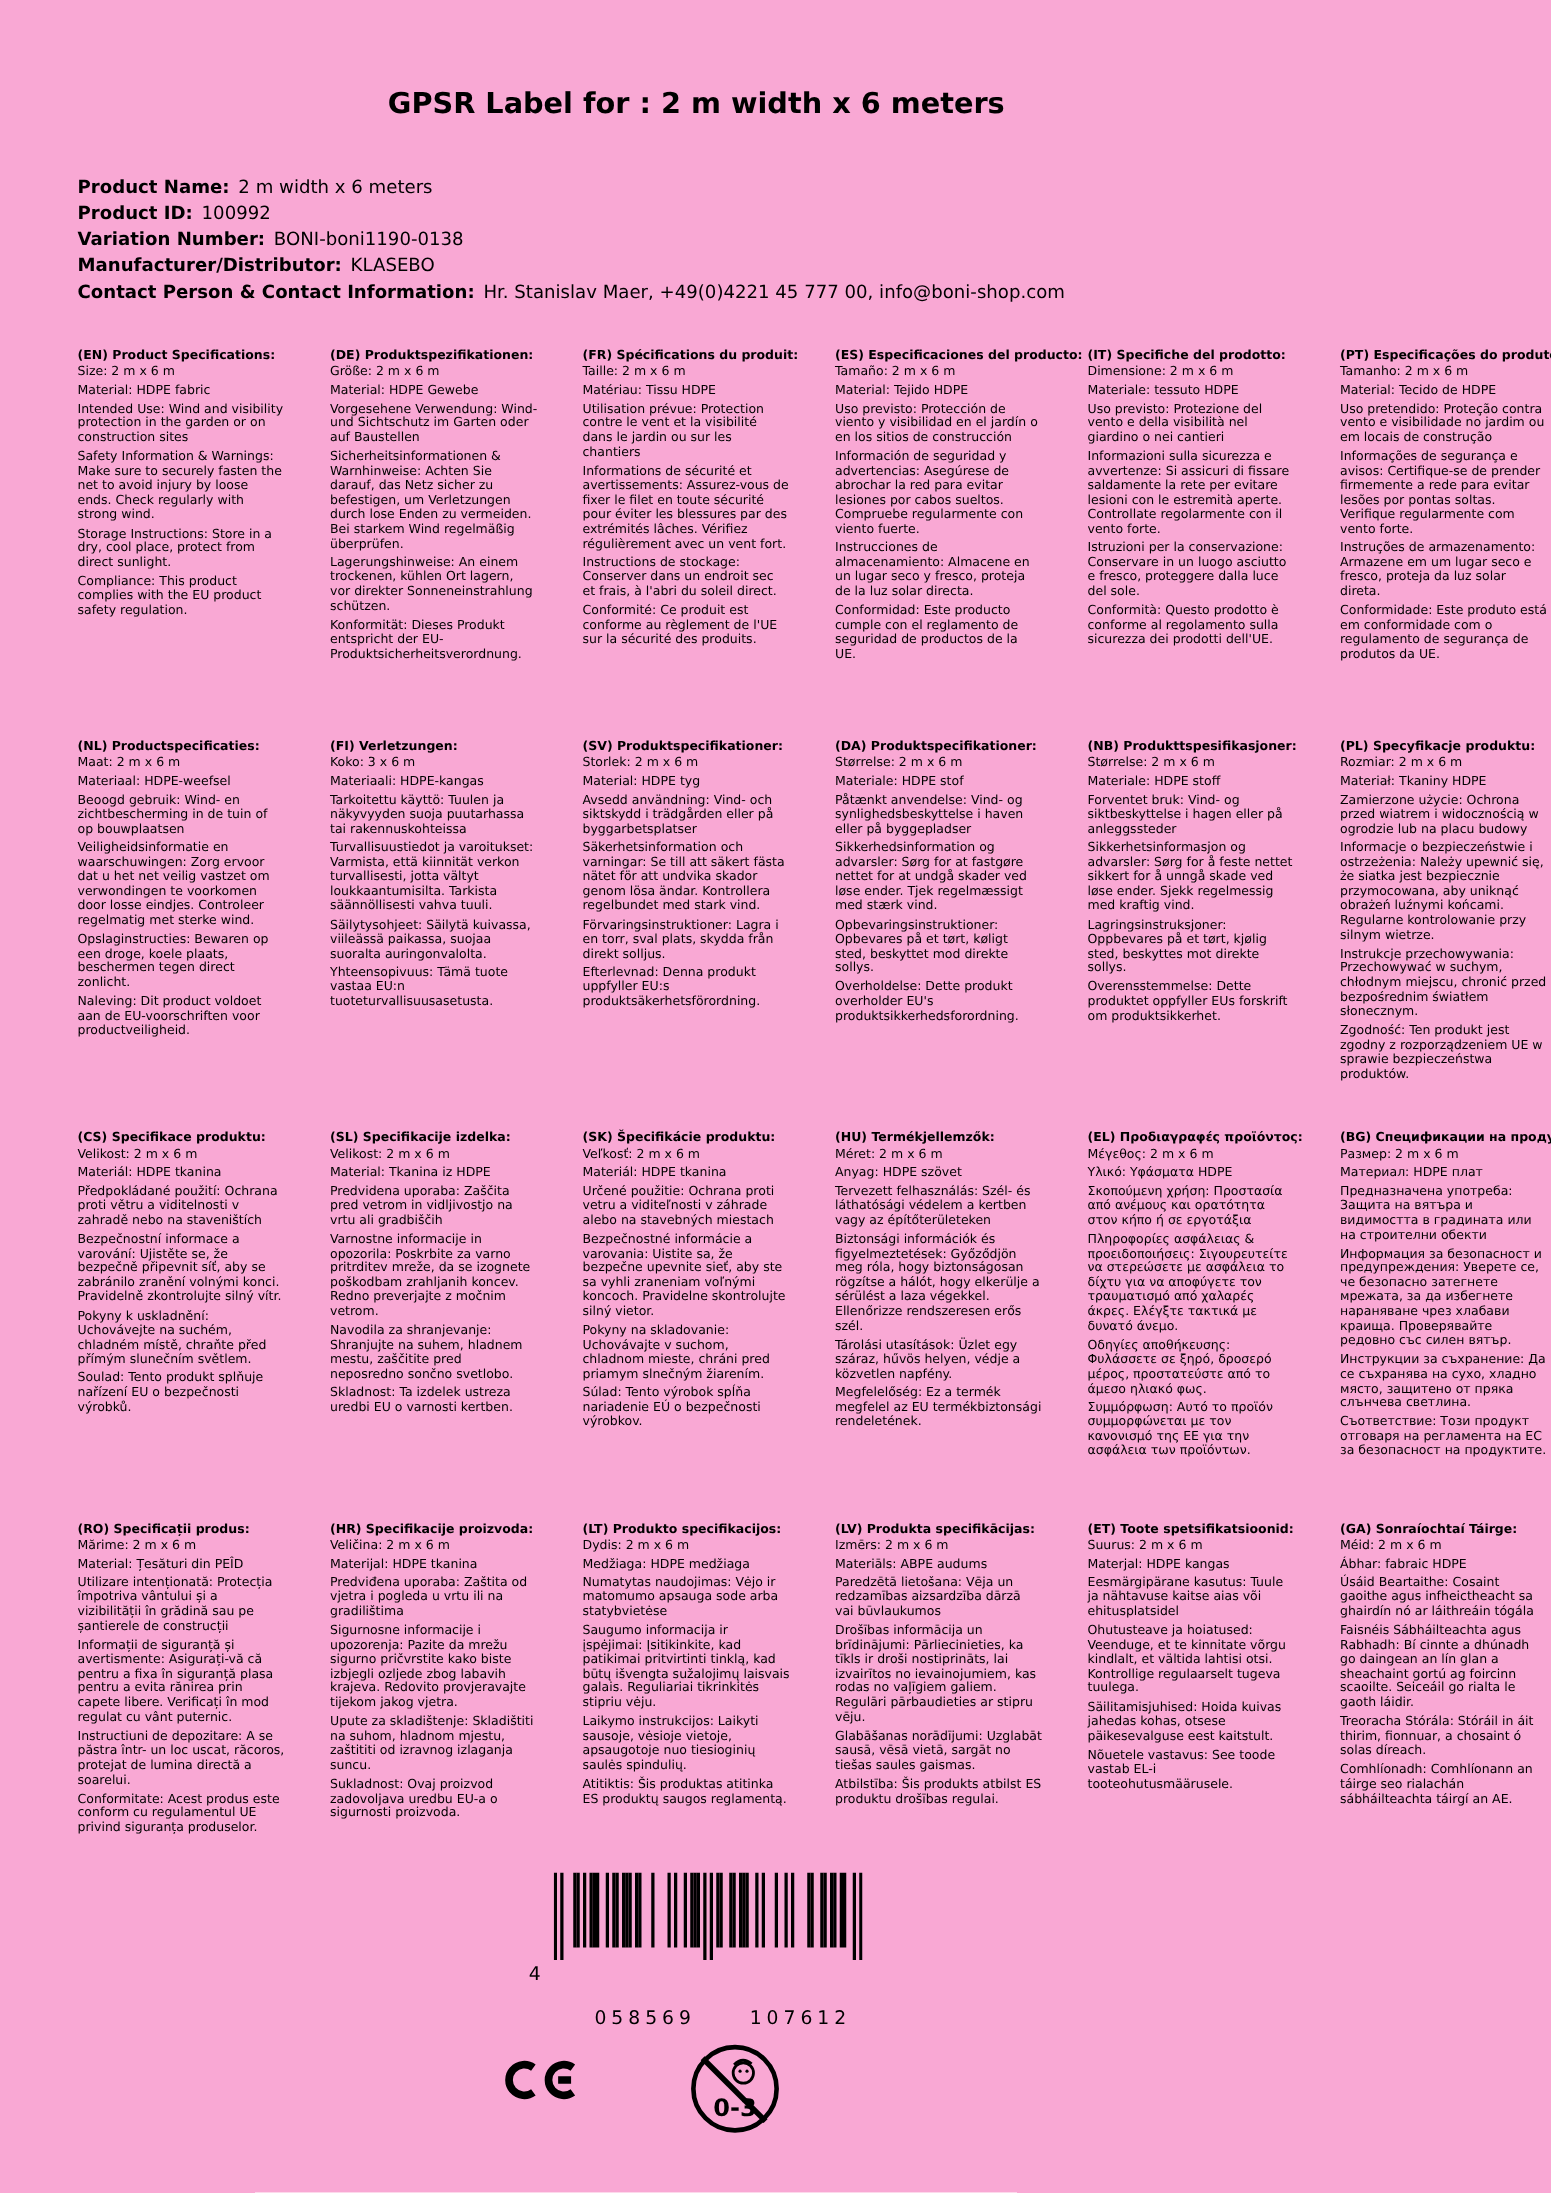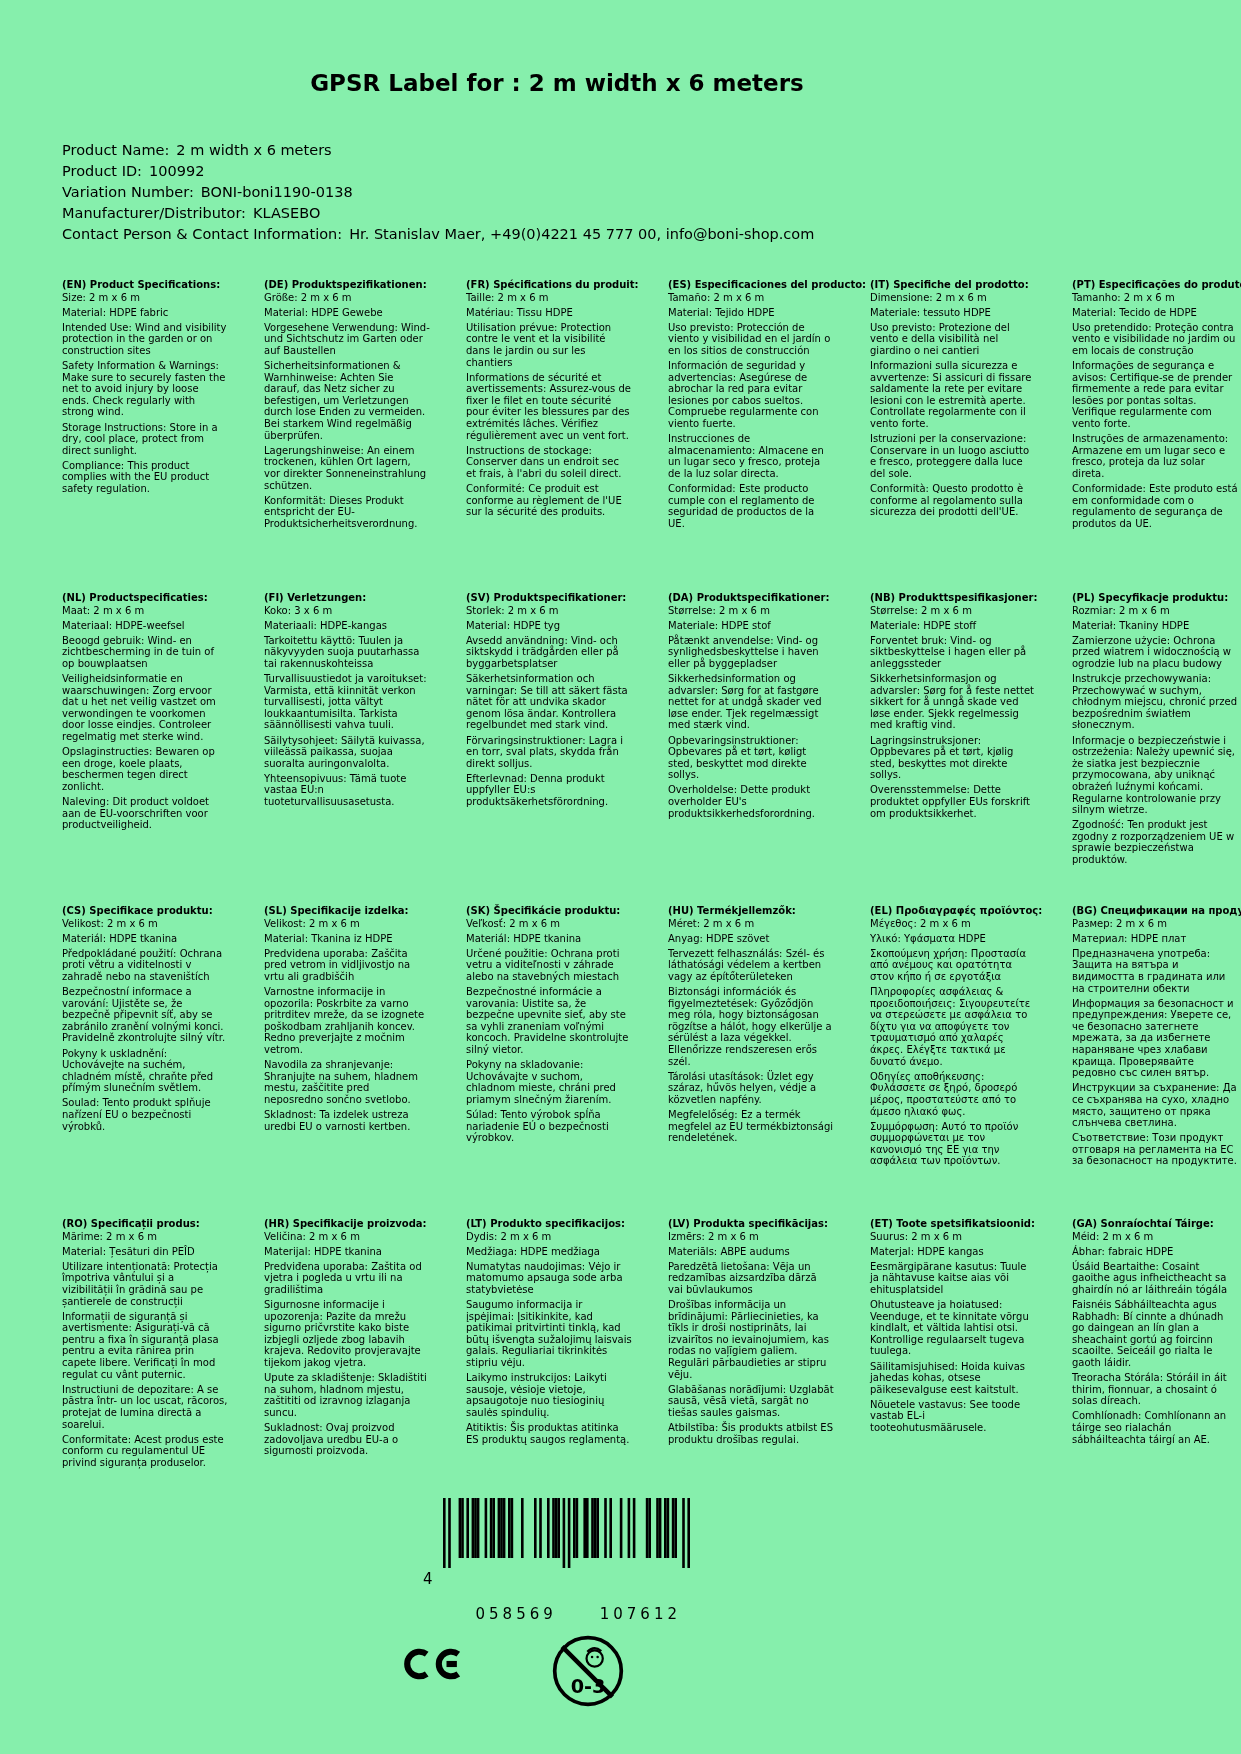--- a/index.html
+++ b/index.html
@@ -1,26 +1,26 @@
 <!DOCTYPE html>
 <html><head>
 <meta charset="utf-8">
 <style>
   * { margin:0; padding:0; box-sizing:border-box; }
   html,body { background:#ffffff; }
   .page {
     position:relative; width:1241px; height:1754px; overflow:hidden;
-    background:#86efac; color:#000;
+    background:#f9a8d4; color:#000;
     font-family:"DejaVu Sans", sans-serif;
     padding:70px 0 0 62px;
   }
   .title { width:990px; text-align:center; font-size:23px; font-weight:bold; }
   .product-info { margin-top:44px; }
   .info-line { font-size:14.5px; line-height:21px; white-space:nowrap; }
-  .info-label { font-weight:normal; margin-right:7px; }
+  .info-label { font-weight:bold; margin-right:7px; }
   .lang-grid {
     margin-top:34px; width:1166px;
     display:grid; grid-template-columns:repeat(6,186px);
     grid-template-rows:313px 313px 313px auto; column-gap:16px;
   }
   .lang-block { min-width:0; padding-right:20px; font-size:10px; line-height:11.6px; }
   .lang-title { font-weight:bold; white-space:nowrap; margin-bottom:1px; }
   .para { margin:0 0 3.5px; overflow-wrap:break-word; }
   .bottom { width:990px; margin-top:26px; display:flex; flex-direction:column; align-items:center; }
   .barcode { width:268px; display:flex; flex-direction:column; }
@@ -195,22 +195,22 @@
           <p class="para">Overensstemmelse: Dette produktet oppfyller EUs forskrift om produktsikkerhet.</p>
         </div>
     </div>
       <div class="lang-block">
       <div class="lang-title">(PL) Specyfikacje produktu:</div>
       <div class="lang-paras">
 
       <p class="para">Rozmiar: 2 m x 6 m</p>
           <p class="para">Materiał: Tkaniny HDPE</p>
           <p class="para">Zamierzone użycie: Ochrona przed wiatrem i widocznością w ogrodzie lub na placu budowy</p>
+          <p class="para">Informacje o bezpieczeństwie i ostrzeżenia: Należy upewnić się, że siatka jest bezpiecznie przymocowana, aby uniknąć obrażeń luźnymi końcami. Regularne kontrolowanie przy silnym wietrze.</p>
           <p class="para">Instrukcje przechowywania: Przechowywać w suchym, chłodnym miejscu, chronić przed bezpośrednim światłem słonecznym.</p>
-          <p class="para">Informacje o bezpieczeństwie i ostrzeżenia: Należy upewnić się, że siatka jest bezpiecznie przymocowana, aby uniknąć obrażeń luźnymi końcami. Regularne kontrolowanie przy silnym wietrze.</p>
           <p class="para">Zgodność: Ten produkt jest zgodny z rozporządzeniem UE w sprawie bezpieczeństwa produktów.</p>
         </div>
     </div>
       <div class="lang-block">
       <div class="lang-title">(CS) Specifikace produktu:</div>
       <div class="lang-paras">
 
       <p class="para">Velikost: 2 m x 6 m</p>
           <p class="para">Materiál: HDPE tkanina</p>
           <p class="para">Předpokládané použití: Ochrana proti větru a viditelnosti v zahradě nebo na staveništích</p>

